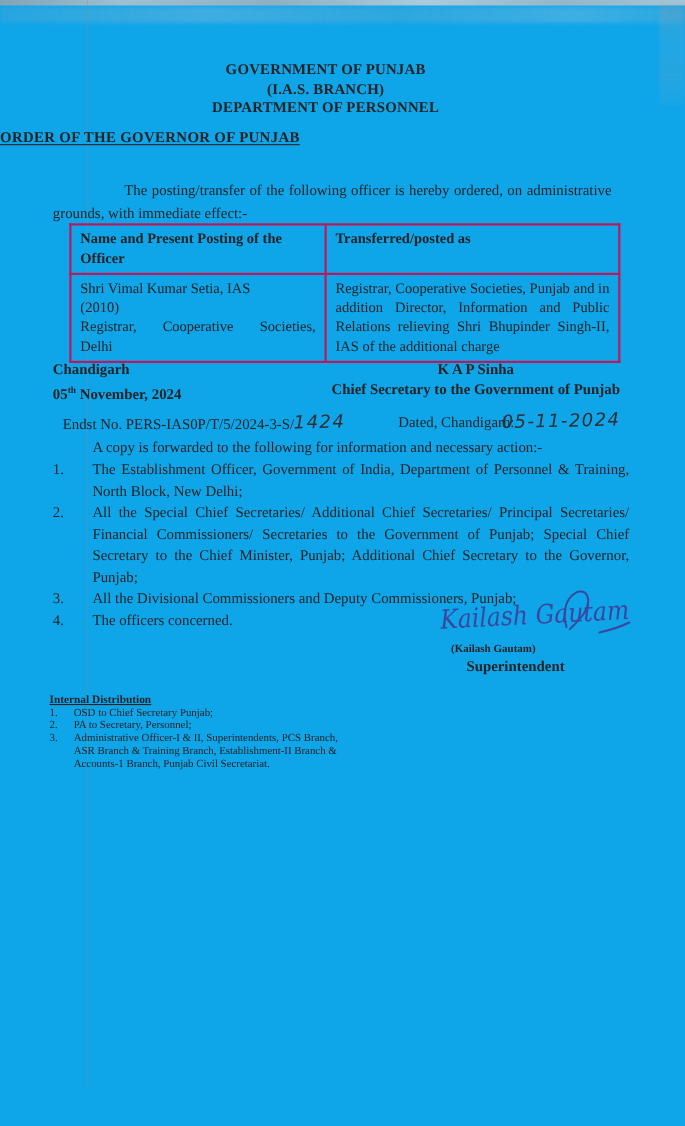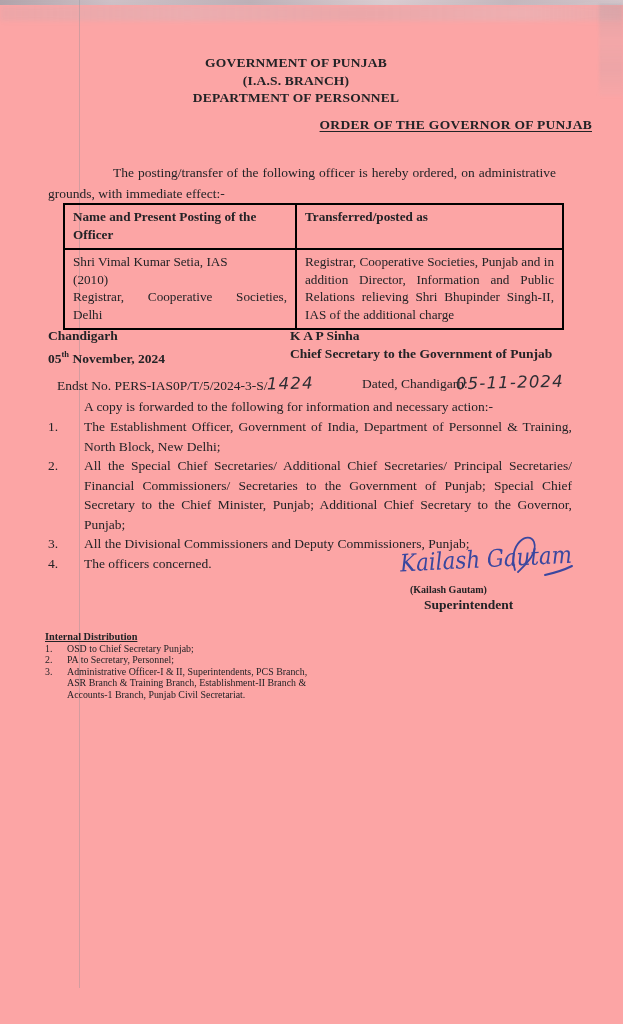--- a/index.html
+++ b/index.html
@@ -1,59 +1,59 @@
 <!DOCTYPE html>
 <html><head>
 <meta charset="utf-8">
 <title>Document</title>
 <style>
   html,body{margin:0;padding:0;background:#ffffff;}
   .page{
-    position:relative;width:623px;height:1024px;background:#fca5a5;overflow:hidden;
+    position:relative;width:623px;height:1024px;background:#0ea5e9;overflow:hidden;
     font-family:"Liberation Serif","DejaVu Serif",serif;color:#232326;
   }
   
   .scan-top-band{position:absolute;top:0;left:0;width:100%;height:5px;
     background:linear-gradient(90deg,#9ea3ab,#c3c7ce 18%,#aeb3bb 40%,#d2d6db 62%,#b6bbc2 82%,#c9cdd3);
     opacity:.8;}
   .scan-top-smudge{position:absolute;top:6px;left:0;width:100%;height:15px;
     background:linear-gradient(90deg,rgba(165,170,180,.16),rgba(190,195,205,.28) 30%,rgba(170,175,185,.20) 58%,rgba(200,205,213,.26) 84%,rgba(175,180,190,.16));
     filter:blur(2px);}
   .scan-right-smudge{position:absolute;top:4px;right:0;width:24px;height:92px;
     background:linear-gradient(180deg,rgba(150,155,165,.25),rgba(180,185,195,.12) 40%,rgba(160,165,175,.16) 70%,rgba(180,185,195,.06));
     filter:blur(1.5px);}
   .scan-vline{position:absolute;left:79px;top:0;width:1px;height:988px;background:rgba(135,140,148,.35);}
 
   
   .gov-header{position:absolute;top:54px;left:0;width:592px;text-align:center;
     font-weight:bold;font-size:13.5px;line-height:17.5px;letter-spacing:.2px;}
-  .order-title{position:absolute;top:117px;left:0;width:592px;text-align:right;
+  .order-title{position:absolute;top:117px;left:0;width:592px;text-align:left;
     font-weight:bold;font-size:13.5px;letter-spacing:.3px;text-decoration:underline;text-underline-offset:2px;}
 
   
   .intro{position:absolute;top:148px;left:48px;width:508px;font-size:13.5px;
     line-height:21px;text-align:justify;text-indent:65px;}
 
   
   .officers-table{position:absolute;top:203px;left:63px;border-collapse:collapse;
     font-size:13.2px;line-height:17.5px;table-layout:fixed;}
-  .officers-table th,.officers-table td{border:2px solid #000000;vertical-align:top;
+  .officers-table th,.officers-table td{border:2px solid #be185d;vertical-align:top;
     padding:3px 8px 5px;}
   .officers-table th{text-align:left;font-weight:bold;}
   .col-present{width:214px;}
   .col-posted{width:249px;}
   .th-justify{text-align:justify;}
   .cell-line{display:block;}
   .spread-line{text-align:justify;text-align-last:justify;}
   .justify-cell{text-align:justify;}
 
   
   .signoff-left{position:absolute;top:327px;left:48px;font-weight:bold;font-size:13.5px;line-height:18px;}
   .signoff-left sup{font-size:8.5px;}
-  .signoff-right{position:absolute;top:327px;left:290px;width:285px;text-align:left;
+  .signoff-right{position:absolute;top:327px;left:290px;width:285px;text-align:center;
     font-weight:bold;font-size:13.5px;line-height:18px;}
 
   
   .endst{position:absolute;top:375px;left:57px;width:520px;font-size:13.5px;height:24px;}
   .hand{font-family:"DejaVu Sans",sans-serif;font-style:italic;font-size:16.5px;
     letter-spacing:1.2px;color:#2e2e34;display:inline-block;transform:rotate(-1.2deg) translateY(-1px);}
   .endst .dated-label{position:absolute;left:305px;top:1px;}
   .endst .hand-date{position:absolute;left:399px;top:-1px;}
 
   

